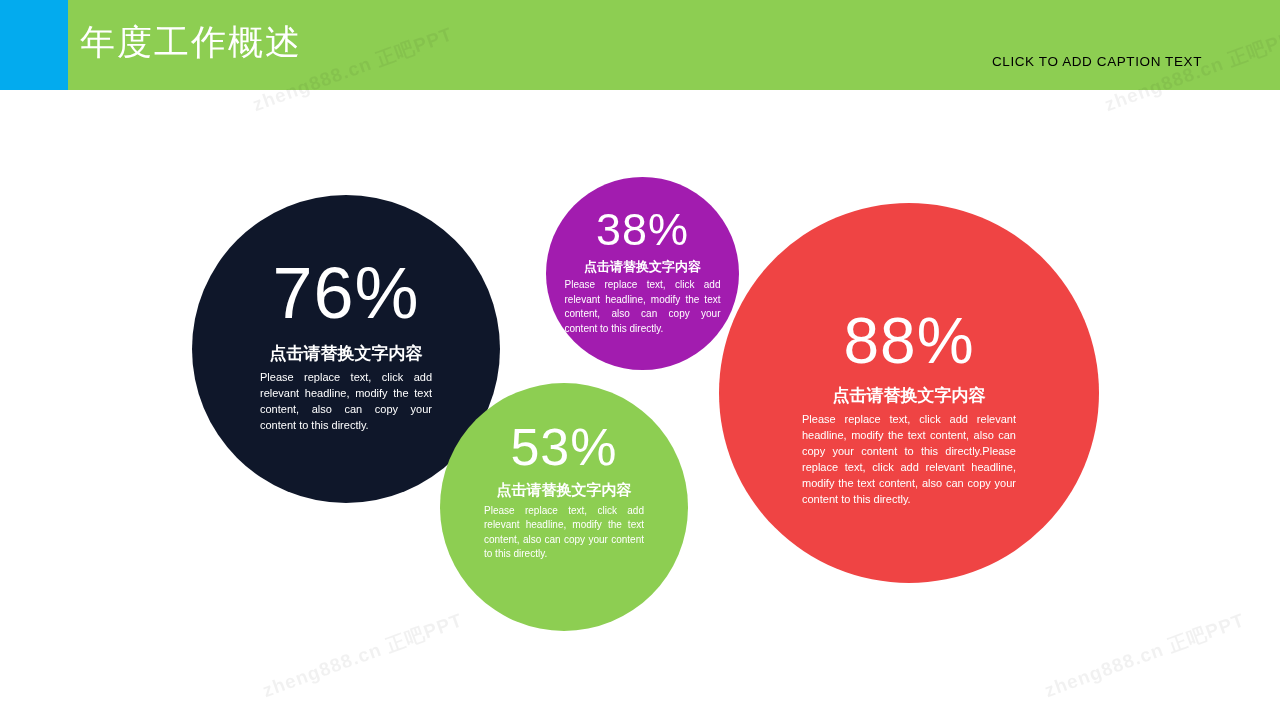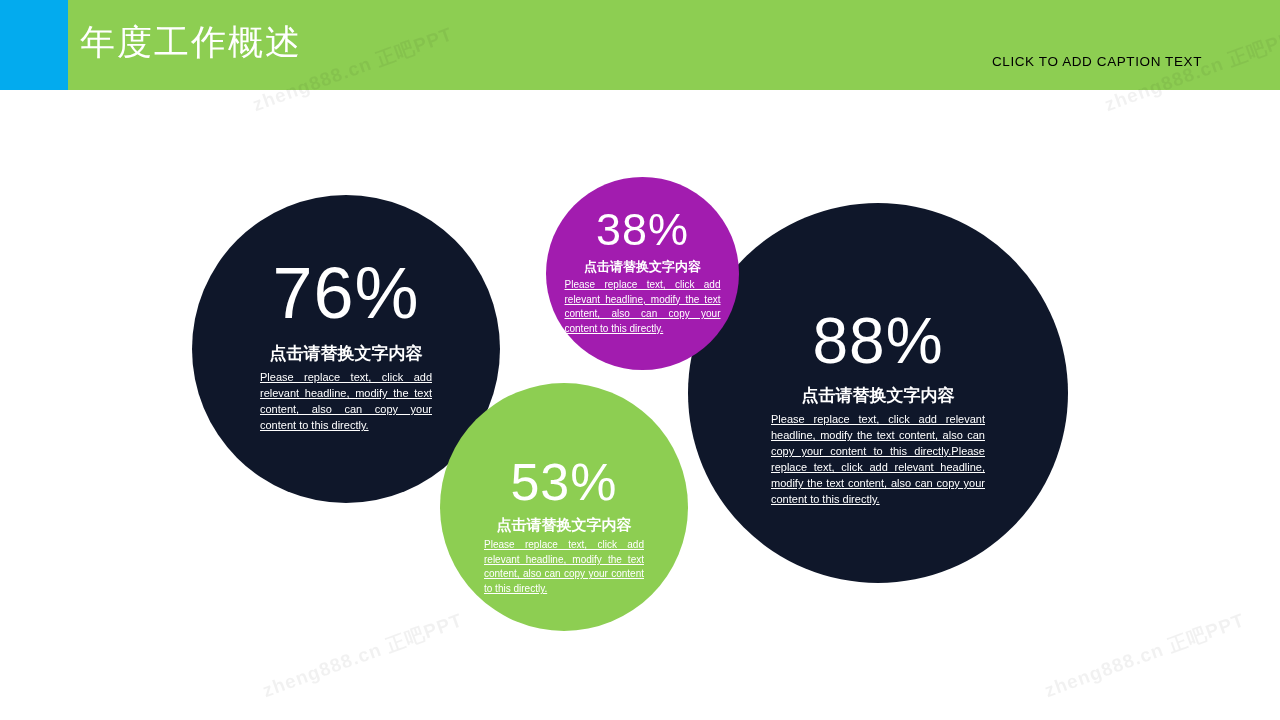--- a/index.html
+++ b/index.html
@@ -83,21 +83,20 @@
     color: #ffffff;
     line-height: 1.25;
     white-space: nowrap;
     font-weight: bold;
   }
   .bubble .body {
     color: #ffffff;
     text-align: justify;
     text-align-last: left;
     line-height: 1.45;
-    text-decoration: underline;
   }
 
   
   #bubble-76 {
     left: 192px;
     top: 195px;
     width: 308px;
     height: 308px;
     background: #0f172a;
     z-index: 2;
@@ -123,33 +122,32 @@
 
   
   #bubble-53 {
     left: 440px;
     top: 383px;
     width: 248px;
     height: 248px;
     background: #8DCE52;
     z-index: 4;
     padding-top: 38px;
-    justify-content: center;
   }
   #bubble-53 .pct { font-size: 52px; }
   #bubble-53 .zh { font-size: 15px; margin-top: 8px; }
   #bubble-53 .body { font-size: 10px; width: 160px; margin-top: 4px; }
 
   
   #bubble-88 {
-    left: 688px;
+    left: 719px;
     top: 203px;
     width: 380px;
     height: 380px;
-    background: #0f172a;
+    background: #ef4444;
     z-index: 1;
     padding-top: 106px;
   }
   #bubble-88 .pct { font-size: 64px; }
   #bubble-88 .zh { font-size: 17px; margin-top: 12px; }
   #bubble-88 .body { font-size: 11px; width: 214px; margin-top: 6px; }
 
   
   .watermark {
     position: absolute;

